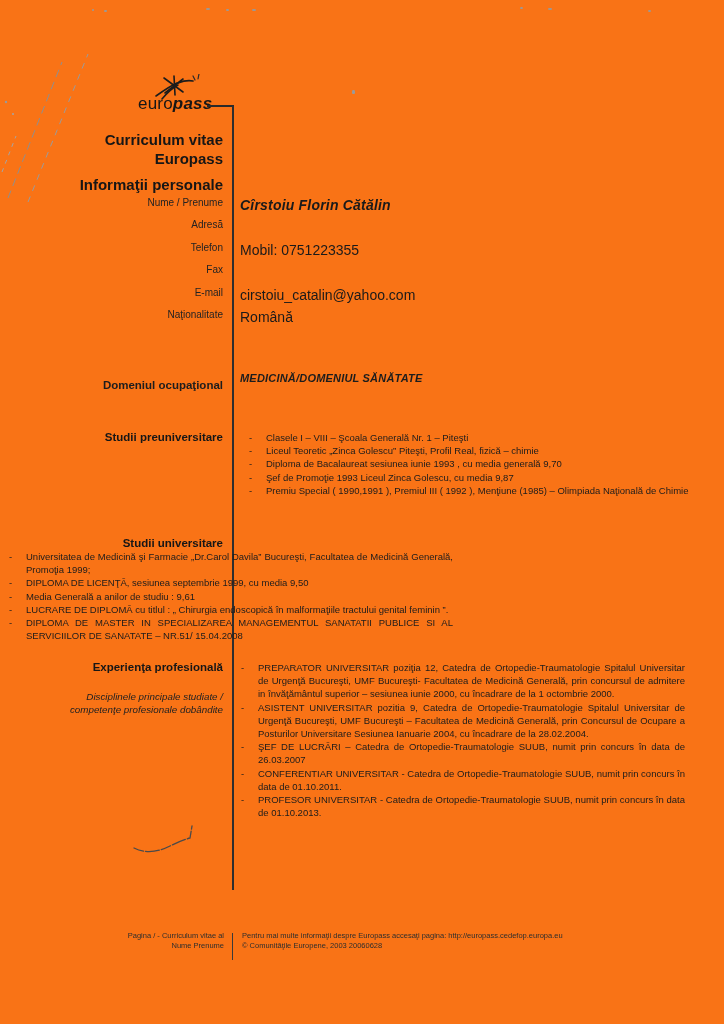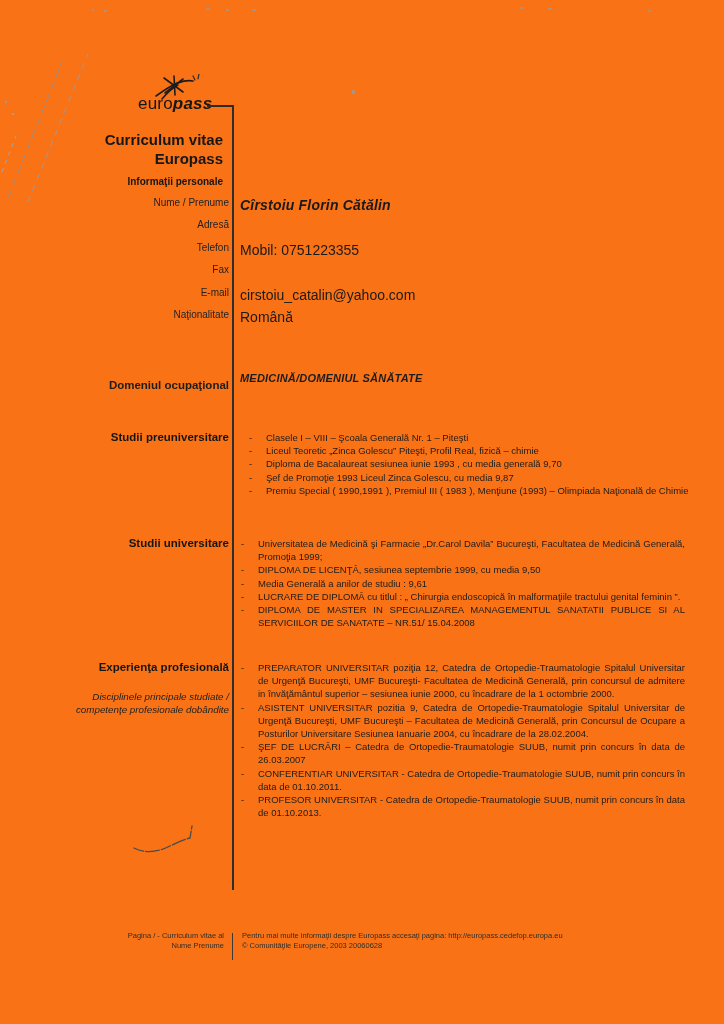--- a/index.html
+++ b/index.html
@@ -19,44 +19,44 @@
   .logo-text{
     position:absolute;left:138px;top:94px;width:74px;
     font-size:17px;letter-spacing:0.2px;text-align:left;color:#161616;
   }
   .logo-text .suffix{font-weight:bold;font-style:italic;}
   .logo-rule{position:absolute;left:207px;top:105px;width:27px;height:2px;background:#2a2a2a;}
   
   .vrule{position:absolute;left:232px;top:106px;width:1.5px;height:784px;background:#2e2e2e;}
   .footer-vrule{position:absolute;left:232px;top:933px;width:1px;height:27px;background:#3a3a3a;}
   
-  .lblcol{width:232px;min-width:232px;box-sizing:border-box;padding-right:3px;text-align:right;}
+  .lblcol{width:232px;min-width:232px;box-sizing:border-box;padding-right:9px;text-align:right;}
   
   .title{
     position:absolute;left:0;top:131px;width:232px;box-sizing:border-box;padding-right:9px;
     text-align:right;font-weight:bold;font-size:15px;line-height:18.5px;color:#161616;
   }
   .heading-personal{
     position:absolute;left:0;top:176px;width:232px;box-sizing:border-box;padding-right:9px;
-    text-align:right;font-weight:bold;font-size:10px;color:#161616;
+    text-align:right;font-weight:bold;font-size:15px;color:#161616;
   }
   
   .personal{position:absolute;left:0;top:197px;width:700px;}
   .prow{display:flex;height:22.4px;align-items:flex-start;}
   .prow .lbl{font-size:10px;color:#232323;}
   .prow .val{padding-left:8px;font-size:14px;color:#1a1a1a;}
   .val-name{font-weight:bold;font-style:italic;font-size:10.5px;letter-spacing:0.2px;}
   
   .occupation{position:absolute;left:0;top:372px;width:700px;display:flex;}
   .occupation .lbl{font-weight:bold;font-size:11.5px;margin-top:7px;}
   .occupation .val{padding-left:8px;font-weight:bold;font-style:italic;font-size:11px;letter-spacing:0.2px;}
   
   .section{position:absolute;left:0;display:flex;width:697px;}
   .sec-preuniv{top:431px;gap:8px;}
-  .sec-univ{top:537px;}
+  .sec-univ{top:537px;flex-direction:column;}
   .sec-exp{top:661px;}
   .sec-label{font-weight:bold;font-size:11.5px;line-height:13px;color:#161616;}
   .sec-sublabel{
     margin-top:16px;margin-left:auto;width:188px;
     font-weight:normal;font-style:italic;font-size:9.8px;line-height:13px;color:#222;
   }
   .sec-body{flex:1;box-sizing:border-box;padding-left:8px;max-width:453px;}
   .bullet{display:flex;font-size:9.5px;line-height:13.2px;color:#1c1c1c;}
   .bullet .dash{width:17px;min-width:17px;text-align:left;padding-left:1px;}
   .bullet .dash::before{content:"-";}
@@ -161,21 +161,21 @@
       <div class="bullet">
           <span class="dash"></span>
           <span class="btxt">Diploma de Bacalaureat sesiunea iunie 1993 , cu media generală 9,70</span>
         </div>
       <div class="bullet">
           <span class="dash"></span>
           <span class="btxt">Şef de Promoţie 1993 Liceul Zinca Golescu, cu media 9,87</span>
         </div>
       <div class="bullet">
           <span class="dash"></span>
-          <span class="btxt">Premiu Special (  1990,1991 ), Premiul III ( 1983 ), Menţiune (1993) – Olimpiada Naţională de Chimie</span>
+          <span class="btxt">Premiu Special (  1990,1991 ), Premiul III ( 1992 ), Menţiune (1985) – Olimpiada Naţională de Chimie</span>
         </div>
     </div>
   </div>
 
   <div class="section sec-univ">
     <div class="sec-label lblcol">Studii universitare</div>
     <div class="sec-body">
       <div class="bullet">
           <span class="dash"></span>
           <span class="btxt">Universitatea de Medicină şi Farmacie „Dr.Carol Davila” Bucureşti, Facultatea de Medicină Generală, Promoţia 1999;</span>

